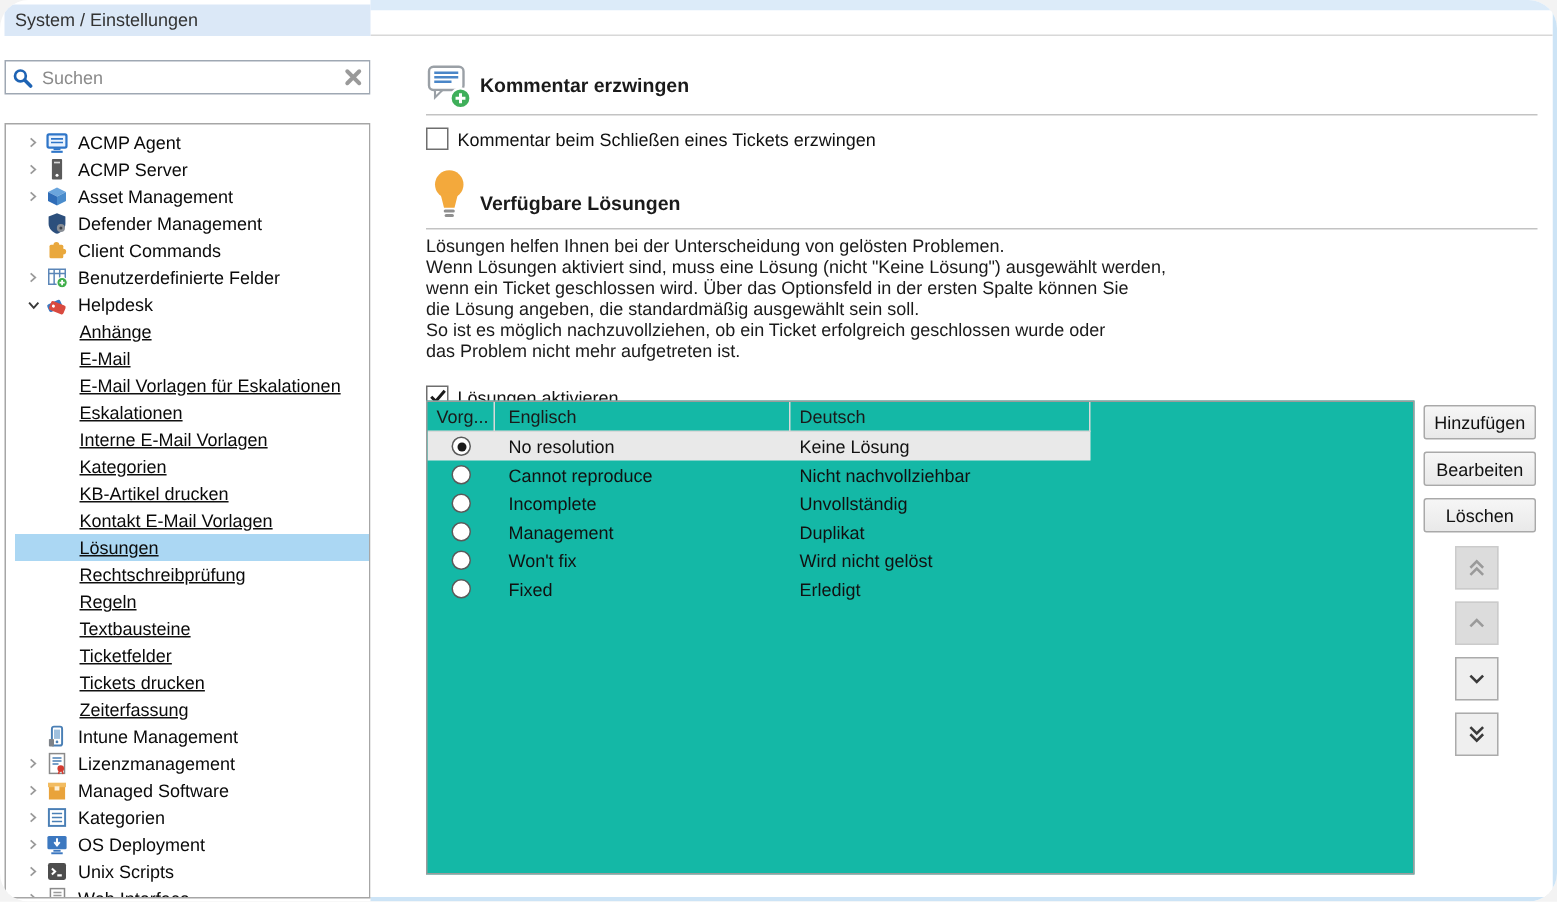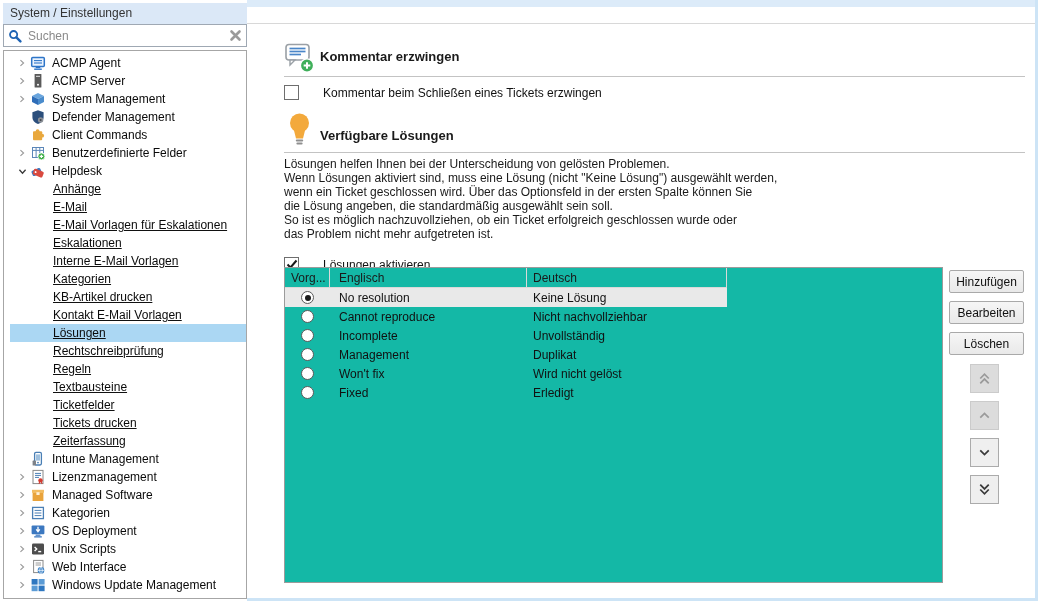--- a/index.html
+++ b/index.html
@@ -1,49 +1,49 @@
 <!DOCTYPE html>
 <html><head>
 <meta charset="utf-8">
 <style>
   html,body{margin:0;padding:0;background:#f3f3f3;}
   .window{position:relative;width:1038px;height:601px;background:#fff;overflow:hidden;
-          font-family:"Liberation Sans",sans-serif;font-size:12px;color:#111;}
+          font-family:"Liberation Sans",sans-serif;font-size:12px;color:#111;border-radius:19px;}
   
   .frame-top{position:absolute;left:247px;top:0;right:0;height:7px;background:#dcebf9;}
   .frame-right{position:absolute;right:0;top:0;width:3px;height:100%;background:#cde4f6;}
   .frame-bottom{position:absolute;left:247px;bottom:0;right:0;height:3px;background:#cde4f6;}
   .toolbar{position:absolute;left:247px;top:7px;right:3px;height:16px;background:#fff;border-bottom:1px solid #d8d8d8;}
 
   
   .left-panel{position:absolute;left:3px;top:3px;width:244px;bottom:2px;display:flex;flex-direction:column;}
   .panel-title{height:21px;line-height:21px;background:#dbe8f7;color:#333;padding-left:7px;flex:none;}
-  .search{height:21px;margin-top:0;border:1px solid #9fa8b3;background:#fff;display:flex;align-items:center;flex:none;}
+  .search{height:21px;margin-top:16px;border:1px solid #9fa8b3;background:#fff;display:flex;align-items:center;flex:none;}
   .search svg{flex:none;margin:0 4px 0 4px;}
   .search input{flex:1;border:none;outline:none;font:12px "Liberation Sans",sans-serif;color:#333;min-width:0;background:transparent;}
   .search input::placeholder{color:#8a8a8a;}
   .clear-x{flex:none;margin-right:5px;cursor:default;}
-  .tree{flex:1;margin-top:3px;border:1px solid #a6a6a6;background:#fff;padding-top:3px;overflow:hidden;}
+  .tree{flex:1;margin-top:19px;border:1px solid #a6a6a6;background:#fff;padding-top:3px;overflow:hidden;}
   .tnode{height:18px;display:flex;align-items:center;padding-left:10px;white-space:nowrap;}
   .tnode .chev{width:16px;height:16px;flex:none;display:flex;align-items:center;justify-content:center;}
   .tnode .chev svg{display:none;}
   .tnode.collapsed .chev .cr{display:block;}
   .tnode.expanded .chev .cd{display:block;}
   .iconwrap{width:16px;height:16px;flex:none;margin-right:6px;}
   .iconwrap svg{width:16px;height:16px;display:block;}
   .tnode.child{padding-left:49px;text-decoration:underline;}
   .tnode.selected{background:linear-gradient(to right,transparent 6px,#abd7f3 6px);}
   .tlabel{color:#0a0a0a;}
 
   
   .main{position:absolute;left:247px;top:24px;right:3px;bottom:3px;background:#fff;}
   .sec-icon{position:absolute;}
   .h1{position:absolute;font-size:13px;font-weight:bold;color:#1a1a1a;}
   .hr{position:absolute;left:37px;right:10px;height:1px;background:#c3c3c3;}
-  .cbrow{position:absolute;display:flex;align-items:center;gap:24px;}
+  .cbrow{position:absolute;display:flex;align-items:center;gap:6px;}
   .checkbox{width:13px;height:13px;border:1px solid #6e6e6e;background:#fff;flex:none;position:relative;}
   .checkbox svg{display:none;position:absolute;left:0.5px;top:1px;}
   .checkbox.checked svg{display:block;}
   .desc{position:absolute;left:37px;top:133px;line-height:14px;color:#1a1a1a;}
 
   
   .soltable{position:absolute;left:37px;top:243px;width:659px;height:316px;border:1px solid #9b9b9b;background:#14b8a6;box-sizing:border-box;overflow:hidden;}
   .thead{display:flex;height:20px;width:442px;border-bottom:1px solid #d9d9d9;box-sizing:border-box;align-items:center;}
   .th{height:20px;line-height:20px;border-right:1px solid #d9d9d9;box-sizing:border-box;color:#1a1a1a;}
   .th.c1{width:45px;padding-left:6px;}
@@ -219,21 +219,21 @@
             <svg class="cr" width="10" height="10" viewBox="0 0 16 16">
               <path d="M5.5 3.5 L10.5 8 L5.5 12.5" fill="none" stroke="#9a9a9a" stroke-width="1.8"></path>
             </svg>
 
           </span>
           <span class="iconwrap">
             <svg viewBox="0 0 16 16">
               <use href="#i-asset-box-icon"></use>
             </svg>
           </span>
-          <span class="tlabel">System Management</span>
+          <span class="tlabel">Asset Management</span>
         </div>
         <div class="tnode leaf">
           <span class="chev">
             
             
           </span>
           <span class="iconwrap">
             <svg viewBox="0 0 16 16">
               <use href="#i-shield-gear-icon"></use>
             </svg>

